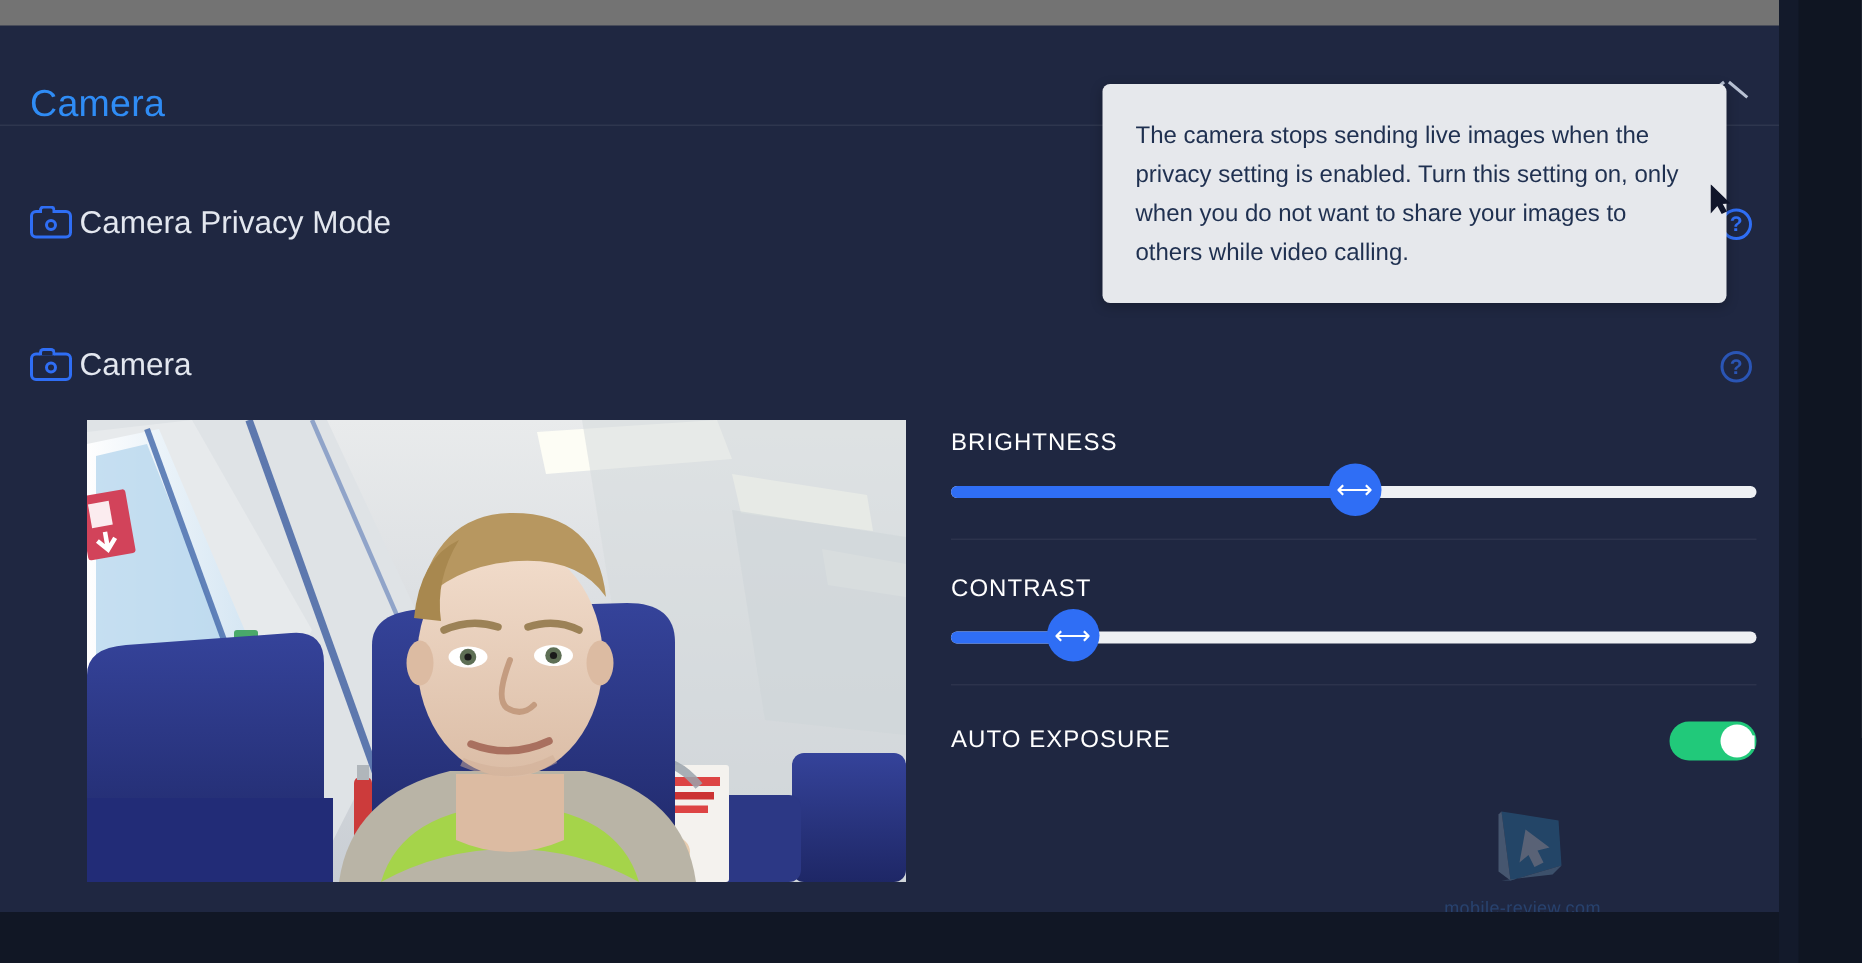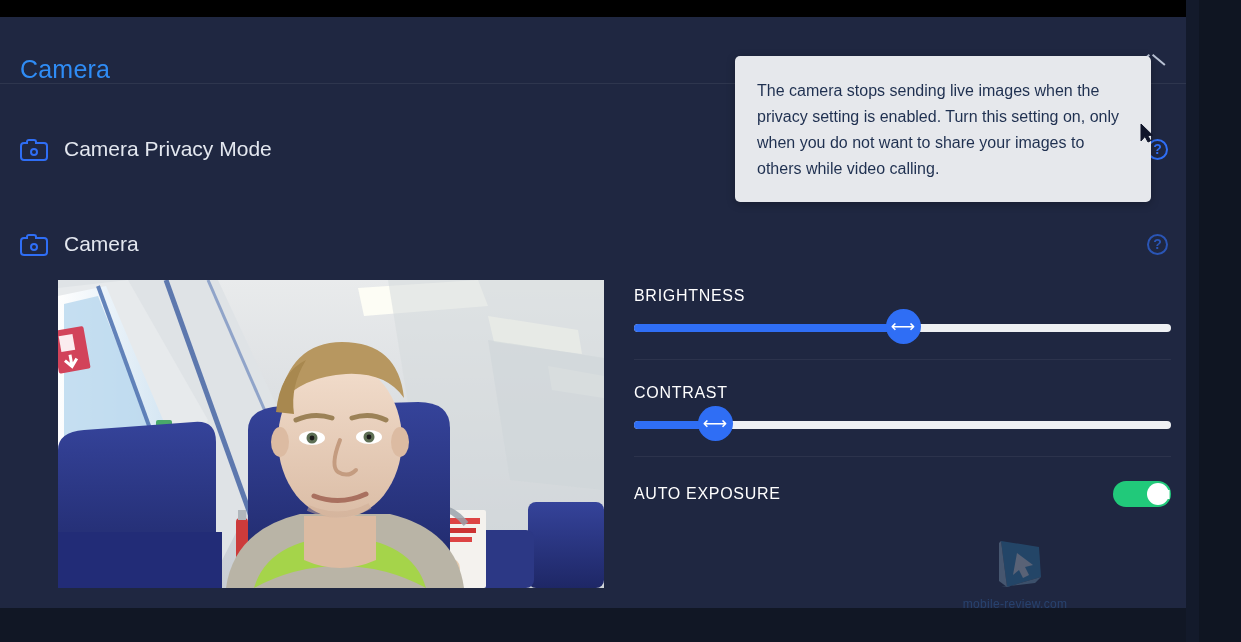--- a/index.html
+++ b/index.html
@@ -9,21 +9,21 @@
     height: 642px;
     overflow: hidden;
     background: #111725;
     font-family: "Liberation Sans", sans-serif;
   }
 
   #app {
     position: relative;
     width: 1241px;
     height: 492px;
-    background: #000000;
+    background: #737373;
   }
 
   
   .panel {
     position: absolute;
     left: 0;
     top: 17px;
     width: 1186px;
     height: 591px;
     background: #1f2741;
@@ -109,22 +109,22 @@
     left: 0;
     right: 0;
     display: flex;
     align-items: center;
   }
   .row-privacy { top: 96px; height: 72px; }
   .row-camera  { top: 188px; height: 78px; }
 
   .row-left {
     display: flex;
-    align-items: flex-end;
-    gap: 16px;
+    align-items: flex-start;
+    gap: 5px;
     padding-left: 20px;
   }
 
   .cam-icon {
     width: 28px;
     height: 22px;
     position: relative;
     flex: none;
   }
   .cam-icon .body {

